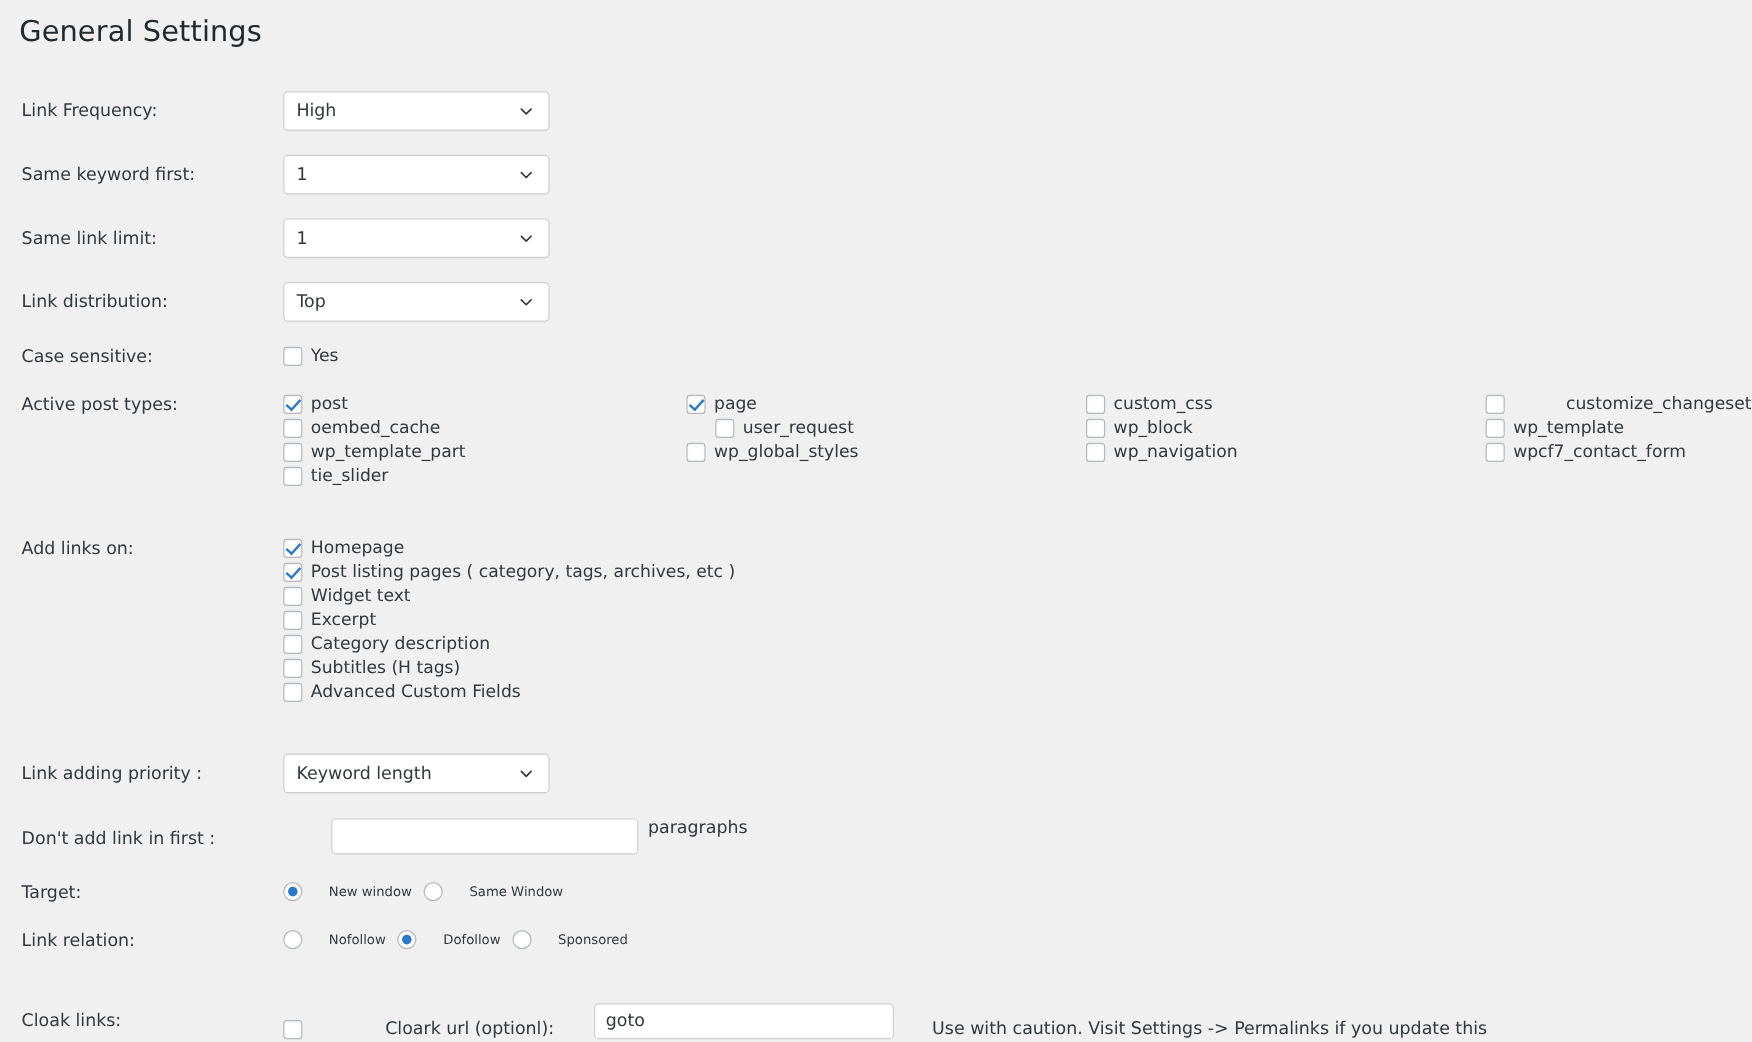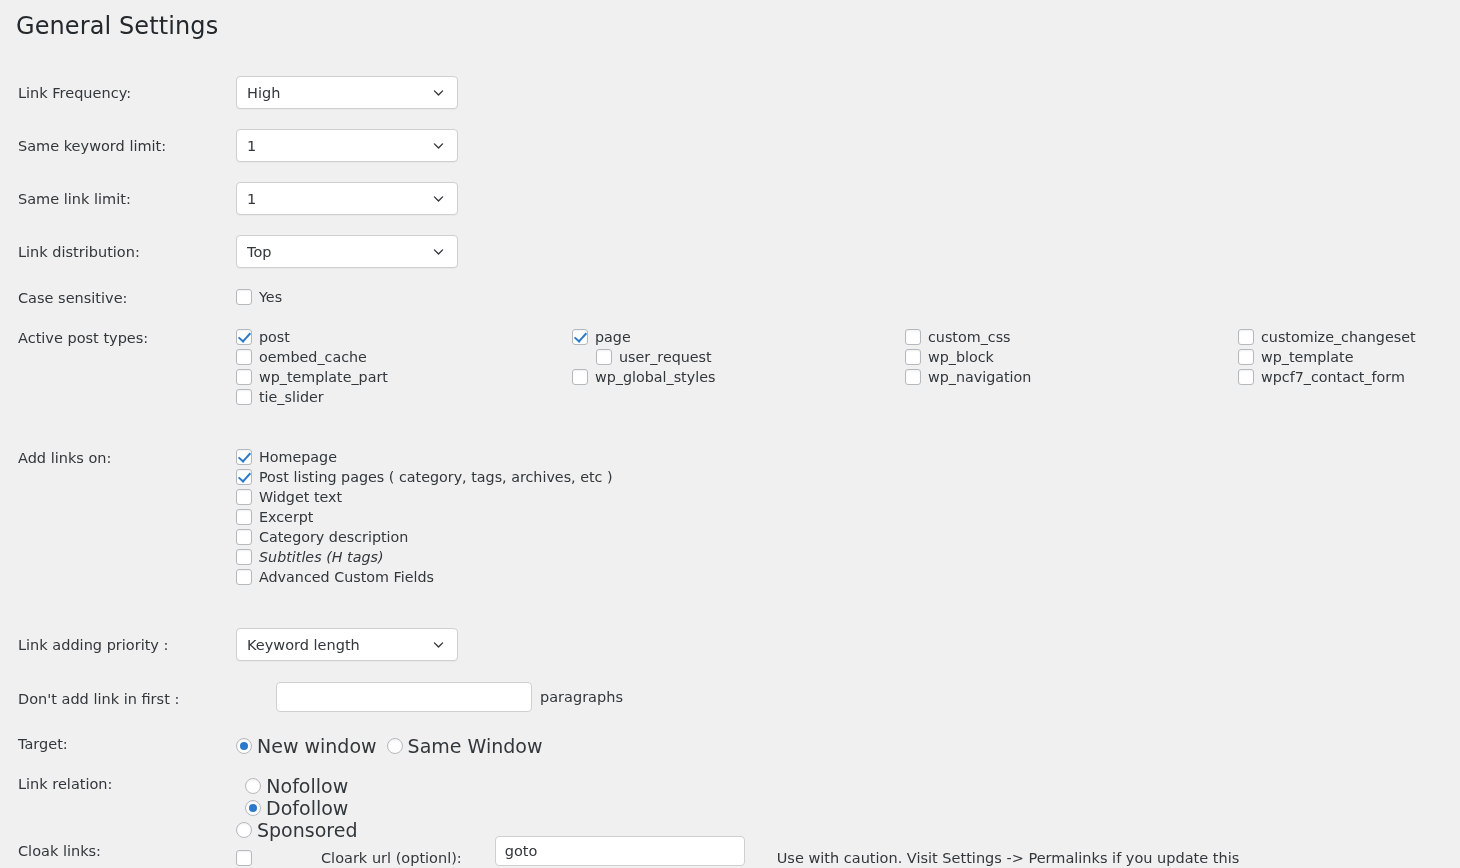--- a/index.html
+++ b/index.html
@@ -126,23 +126,23 @@
   }
   .rb.checked::after {
     content: "";
     position: absolute;
     left: 3px; top: 3px;
     width: 8px; height: 8px;
     border-radius: 50%;
     background: #2b7ac9;
   }
   .rb-label {
-    font-size: 19px;
-    color: #32373c;
-    margin-left: 5px;
+    font-size: 11px;
+    color: #32373c;
+    margin-left: 22px;
     margin-right: 10px;
   }
 
   
   .pt-grid { position: absolute; left: 236px; width: 1210px; }
   .pt-col { position: absolute; top: 0; }
   .pt-item { margin-bottom: 4px; }
 
   
   .al-list { position: absolute; left: 236px; }
@@ -189,21 +189,21 @@
         <span class="chev">
           <svg viewBox="0 0 16 16" width="13" height="13">
               <path d="M3 6 L8 11 L13 6" fill="none" stroke="#32373c" stroke-width="1.7" stroke-linecap="round" stroke-linejoin="round"></path>
             </svg>
         </span>
       </div>
     </div>
   </div>
 
   <div class="row" style="top:129px;">
-    <div class="row-label" style="top:9px;">Same keyword limit:</div>
+    <div class="row-label" style="top:9px;">Same keyword first:</div>
     <div class="row-field">
       <div class="select">
         <span class="sel-text">1</span>
         <span class="chev">
           <svg viewBox="0 0 16 16" width="13" height="13">
               <path d="M3 6 L8 11 L13 6" fill="none" stroke="#32373c" stroke-width="1.7" stroke-linecap="round" stroke-linejoin="round"></path>
             </svg>
         </span>
       </div>
     </div>
@@ -290,21 +290,21 @@
           <label class="cbwrap pt-item" style="display: flex;">
             <span class="cb"></span>
             <span class="cb-label">wp_block</span>
           </label>
           <label class="cbwrap pt-item" style="display: flex;">
             <span class="cb"></span>
             <span class="cb-label">wp_navigation</span>
           </label>
         </div>
       <div class="pt-col" id="pt-col-3" style="left:1002px;">
-          <label class="cbwrap pt-item" style="display: flex;">
+          <label class="cbwrap pt-item" style="display: flex; gap: 44px;">
             <span class="cb"></span>
             <span class="cb-label">customize_changeset</span>
           </label>
           <label class="cbwrap pt-item" style="display: flex;">
             <span class="cb"></span>
             <span class="cb-label">wp_template</span>
           </label>
           <label class="cbwrap pt-item" style="display: flex;">
             <span class="cb"></span>
             <span class="cb-label">wpcf7_contact_form</span>
@@ -329,21 +329,21 @@
           <span class="cb-label">Widget text</span>
         </label>
         <label class="cbwrap pt-item" style="display: flex;">
           <span class="cb"></span>
           <span class="cb-label">Excerpt</span>
         </label>
         <label class="cbwrap pt-item" style="display: flex;">
           <span class="cb"></span>
           <span class="cb-label">Category description</span>
         </label>
-        <label class="cbwrap pt-item" style="display: flex; font-style: italic;">
+        <label class="cbwrap pt-item" style="display: flex;">
           <span class="cb"></span>
           <span class="cb-label">Subtitles (H tags)</span>
         </label>
         <label class="cbwrap pt-item" style="display: flex;">
           <span class="cb"></span>
           <span class="cb-label">Advanced Custom Fields</span>
         </label>
       </div>
   </div>
 
@@ -356,21 +356,21 @@
           <svg viewBox="0 0 16 16" width="13" height="13">
               <path d="M3 6 L8 11 L13 6" fill="none" stroke="#32373c" stroke-width="1.7" stroke-linecap="round" stroke-linejoin="round"></path>
             </svg>
         </span>
       </div>
     </div>
   </div>
 
   <div class="row" style="top:682px;">
     <div class="row-label" style="top:9px;">Don't add link in first :</div>
-    <div class="row-field" style="display:flex;align-items:center;padding-left:40px;">
+    <div class="row-field" style="display:flex;align-items:flex-start;padding-left:40px;">
       <input class="textinput" type="text" value="" style="">
       <span class="suffix">paragraphs</span>
     </div>
   </div>
 
   <div class="row" style="top:735px;">
     <div class="row-label" style="top:1px;">Target:</div>
     <div class="row-field" id="target-radios" style="display:flex;align-items:center;">
         <label class="rbwrap">
           <span class="rb checked"></span>
@@ -378,21 +378,21 @@
         </label>
         <label class="rbwrap">
           <span class="rb"></span>
           <span class="rb-label">Same Window</span>
         </label>
       </div>
   </div>
 
   <div class="row" style="top:775px;">
     <div class="row-label" style="top:1px;">Link relation:</div>
-    <div class="row-field" id="relation-radios" style="display:flex;align-items:center;flex-direction:column;">
+    <div class="row-field" id="relation-radios" style="display:flex;align-items:center;">
         <label class="rbwrap">
           <span class="rb"></span>
           <span class="rb-label">Nofollow</span>
         </label>
         <label class="rbwrap">
           <span class="rb checked"></span>
           <span class="rb-label">Dofollow</span>
         </label>
         <label class="rbwrap">
           <span class="rb"></span>

